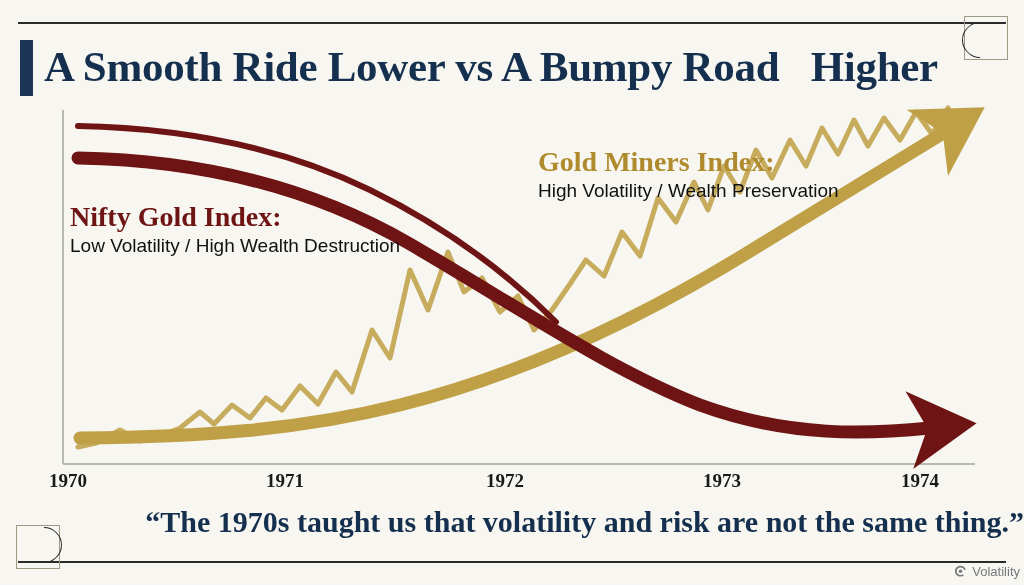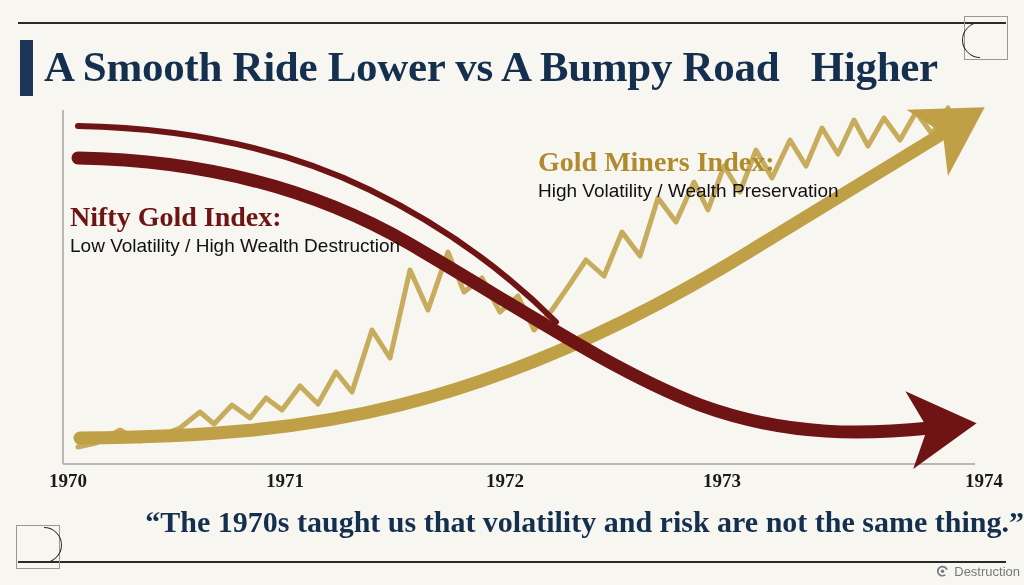--- a/index.html
+++ b/index.html
@@ -193,21 +193,21 @@
 
       <path fill="none" stroke="#6E1414" stroke-width="13" stroke-linecap="round" marker-end="url(#redhead)" d="M 78,158 C 200,160 310,186 410,244 C 520,308 610,370 700,405 C 790,438 870,434 930,428"></path>
     </svg>
   </div>
 
   <div class="ticks">
     <div class="tick" style="left:68px;">1970</div>
     <div class="tick" style="left:285px;">1971</div>
     <div class="tick" style="left:505px;">1972</div>
     <div class="tick" style="left:722px;">1973</div>
-    <div class="tick" style="left:984px;">1974</div>
+    <div class="tick" style="left:920px;">1974</div>
   </div>
 
   <div class="annot" id="annot-nifty">
     <div class="head">Nifty Gold Index:</div>
     <div class="sub">Low Volatility / High Wealth Destruction</div>
   </div>
 
   <div class="annot" id="annot-gold">
     <div class="head">Gold Miners Index:</div>
     <div class="sub">High Volatility / Wealth Preservation</div>
@@ -217,16 +217,16 @@
 
   <div class="watermark">
     <span class="wm-icon">
       <svg width="13" height="13" viewBox="0 0 16 16" xmlns="http://www.w3.org/2000/svg">
         <path d="M8 1 C4.2 1 1.2 3.9 1.2 7.6 C1.2 11.3 4.2 14.2 8 14.2 C9.6 14.2 11 13.7 12.1 12.8
                  L10.6 11.4 C9.9 11.9 9 12.2 8 12.2 C5.4 12.2 3.3 10.2 3.3 7.6 C3.3 5 5.4 3 8 3
                  C10.1 3 11.9 4.3 12.5 6.2 L14.5 5.6 C13.6 2.9 11 1 8 1 Z" fill="#5f6368"></path>
         <circle cx="8" cy="7.6" r="2.1" fill="#5f6368"></circle>
       </svg>
     </span>
-    <span>Destruction</span>
+    <span>Volatility</span>
   </div>
 
 </div>
 
 </body></html>

